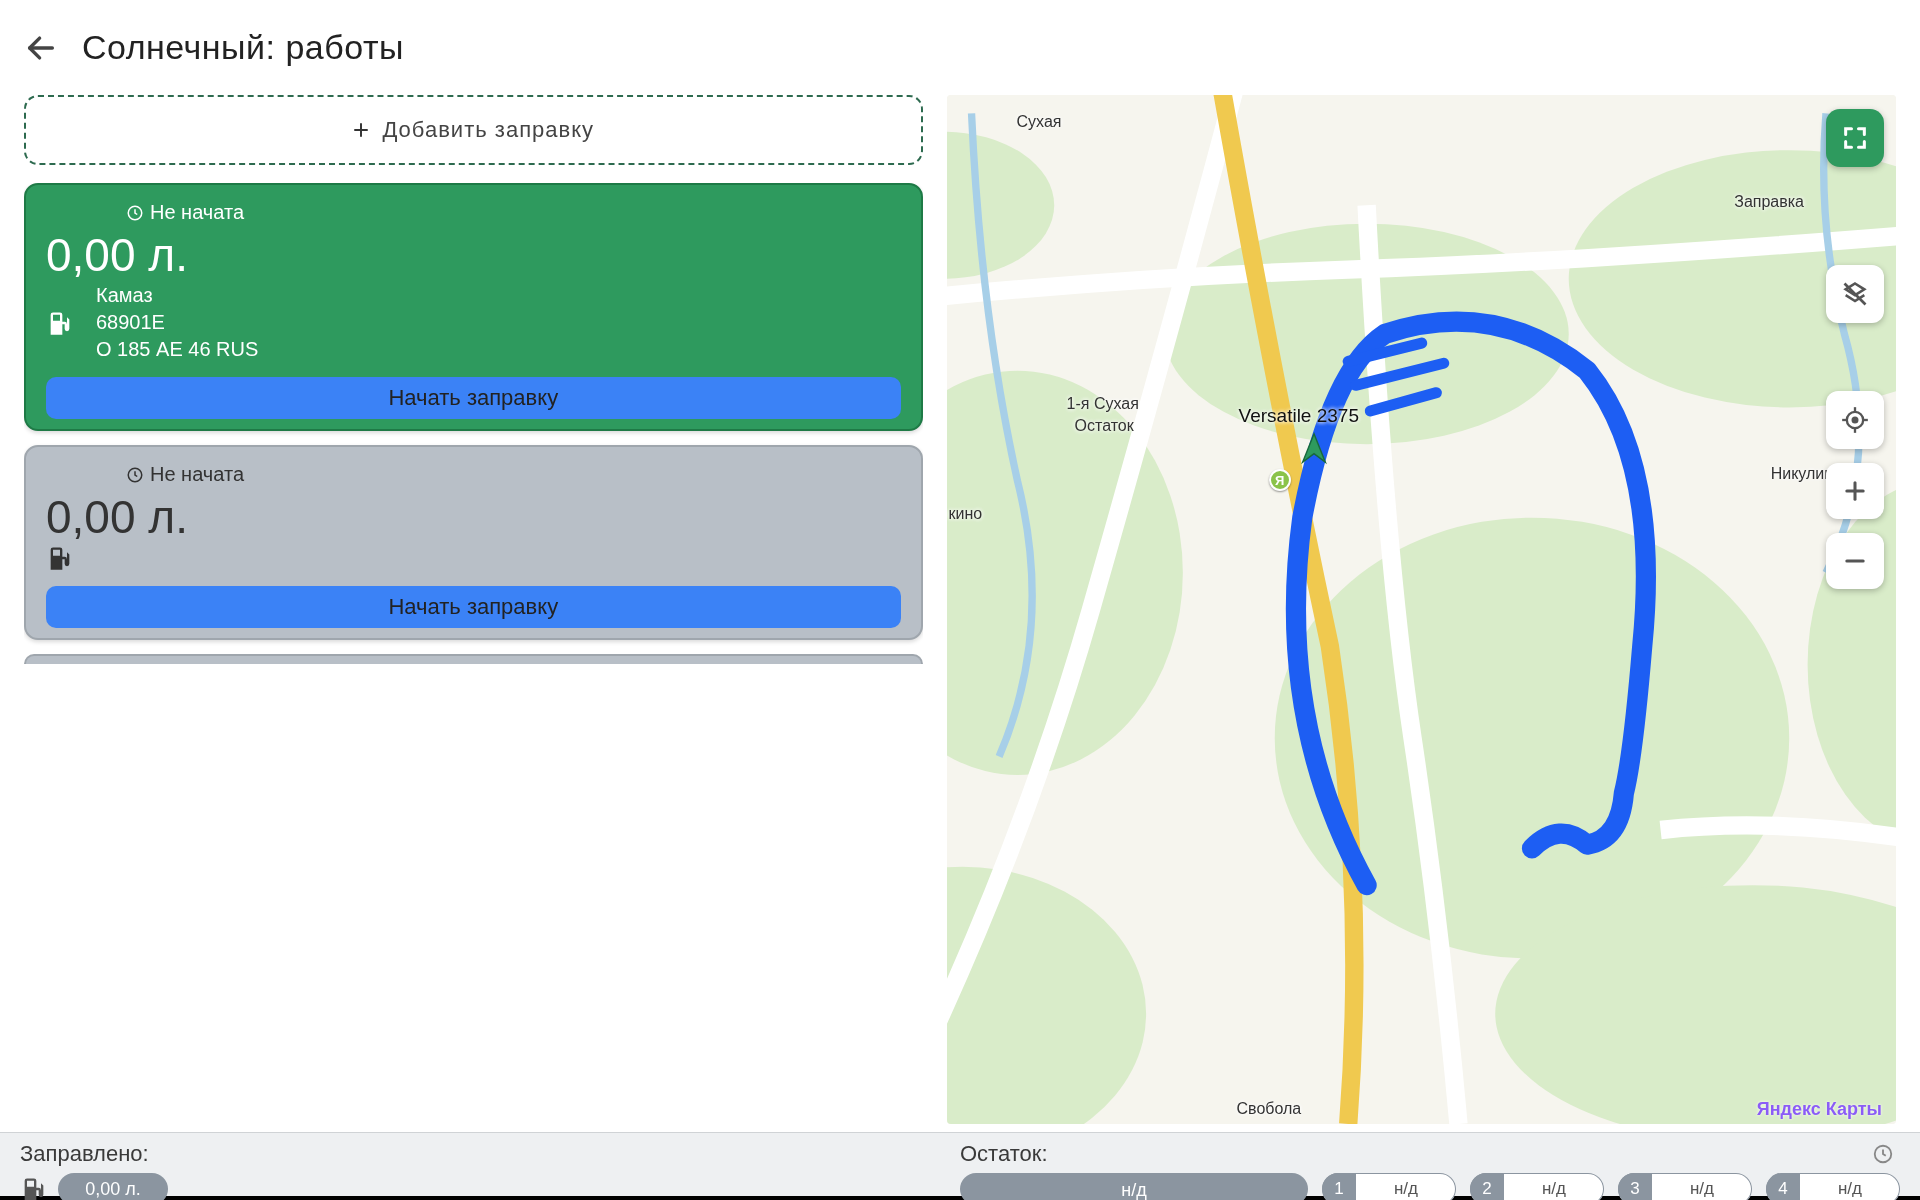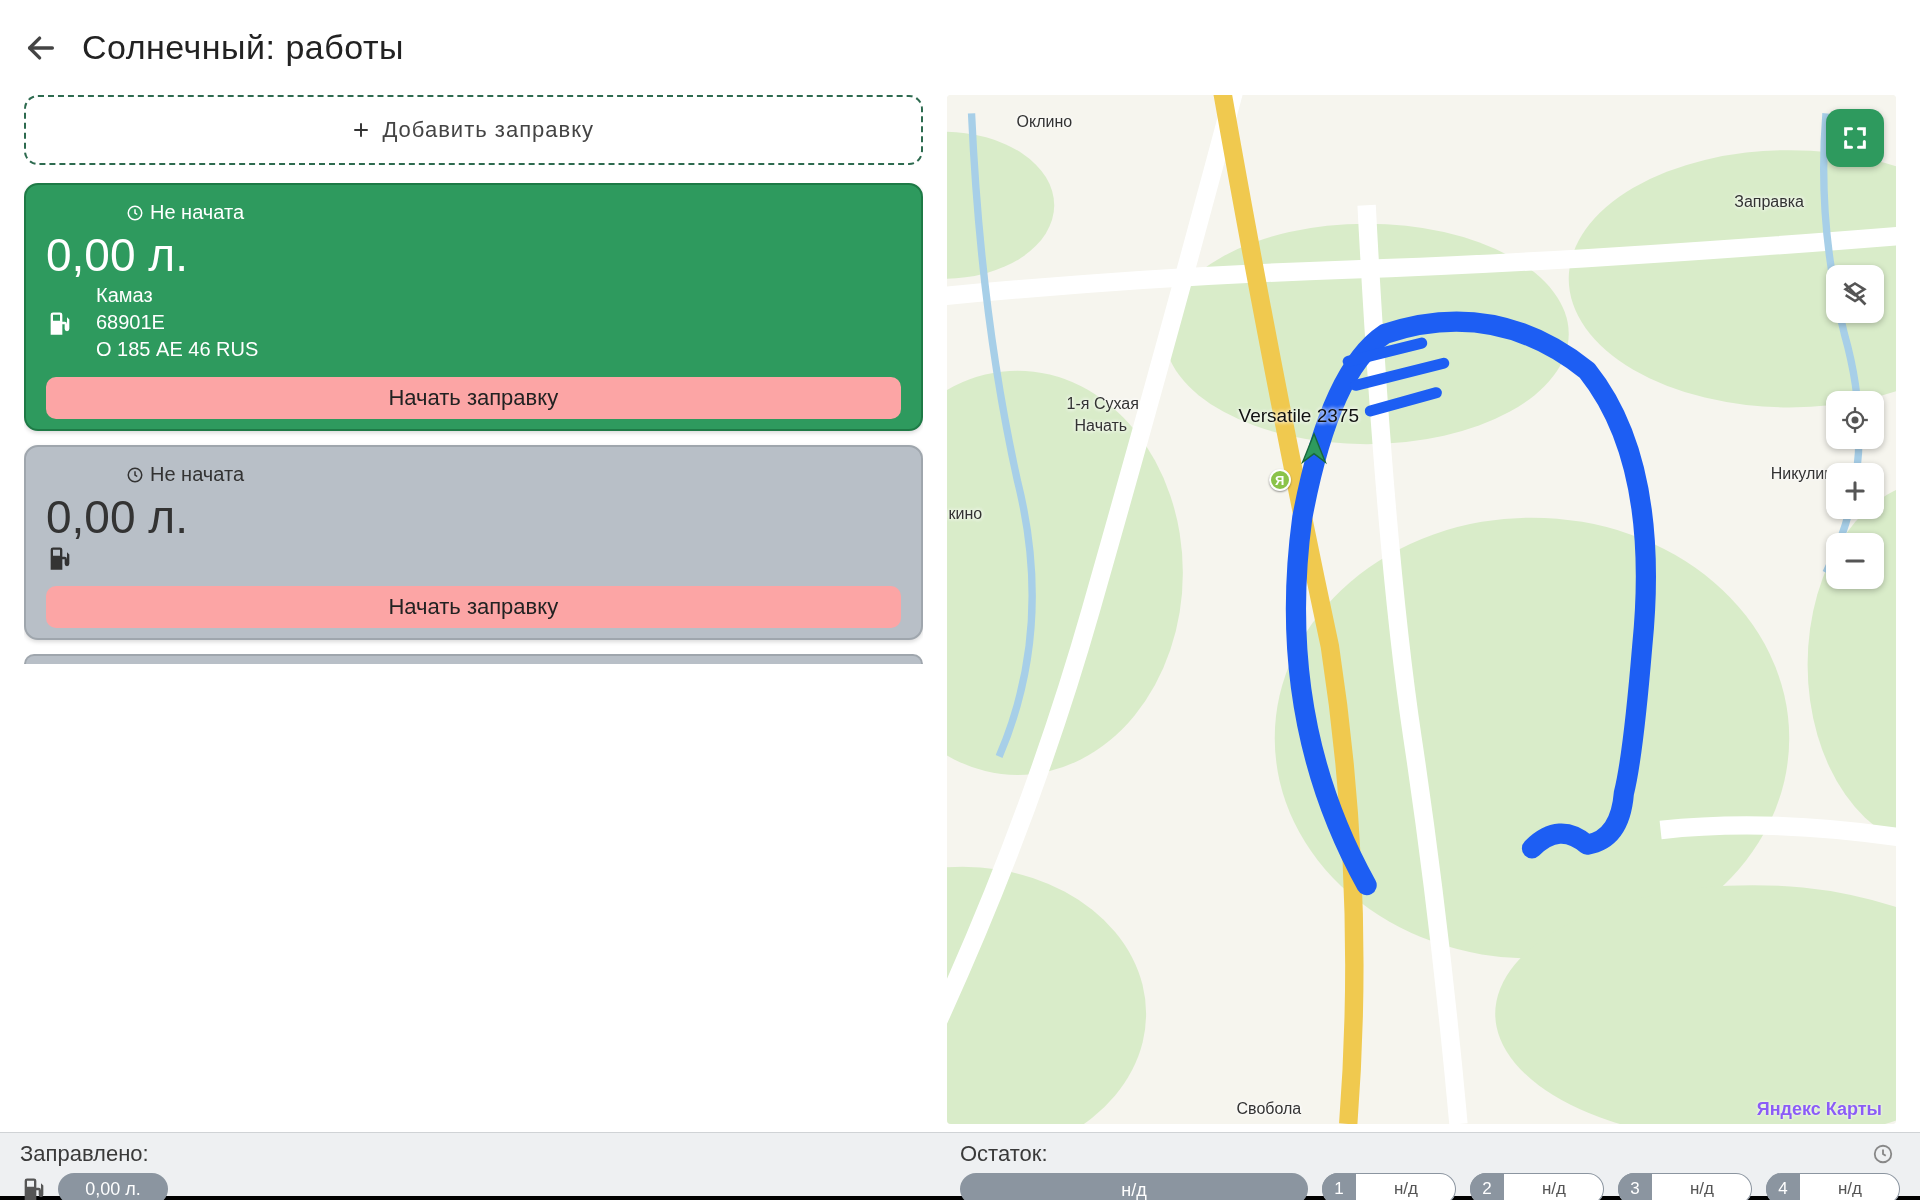--- a/index.html
+++ b/index.html
@@ -75,21 +75,21 @@
   .clock-icon { width: 18px; height: 18px; }
   .volume { font-size: 46px; font-weight: 400; }
 
   .card-right { display: flex; align-items: center; gap: 22px; }
   .pump-icon { width: 28px; height: 28px; }
   .vehicle-info { font-size: 20px; line-height: 1.35; }
 
   .start-btn {
     margin-top: 14px;
     height: 42px;
-    background: #fca5a5;
+    background: #3b82f6;
     color: #222;
     border-radius: 10px;
     display: flex;
     align-items: center;
     justify-content: center;
     font-size: 22px;
     cursor: pointer;
   }
 
   .card-peek {
@@ -307,24 +307,24 @@
 
       <path d="M310 430 Q 260 340 275 230 Q 290 150 320 130 Q 380 110 430 150 Q 470 200 460 300 Q 455 360 450 380 Q 448 405 430 408 Q 415 395 400 410" fill="none" stroke="#1d5ef3" stroke-width="11" stroke-linecap="round" stroke-linejoin="round"></path>
 
       <g stroke="#1d5ef3" stroke-width="6" stroke-linecap="round">
         <line x1="300" y1="145" x2="340" y2="135"></line>
         <line x1="304" y1="158" x2="352" y2="146"></line>
         <line x1="312" y1="172" x2="348" y2="162"></line>
       </g>
     </svg>
 
-    <div class="map-label" style="left:70px; top:18px;">Оклино</div>
+    <div class="map-label" style="left:70px; top:18px;">Сухая</div>
     <div class="map-label" style="right:92px; top:98px;">Заправка</div>
     <div class="map-label" style="left:120px; top:300px;">1-я Сухая</div>
-    <div class="map-label" style="left:128px; top:322px;">Начать</div>
+    <div class="map-label" style="left:128px; top:322px;">Остаток</div>
     <div class="map-label" style="right:54px; top:370px;">Никулино</div>
     <div class="map-label" style="left:290px; bottom:6px;">Свобола</div>
     <div class="map-label" style="left:2px; top:410px;">кино</div>
 
     <div class="vehicle-marker" style="left:292px; top:310px;">Versatile 2375</div>
     <svg class="arrow-marker" style="left:350px; top:336px;" viewBox="0 0 24 24">
         <path d="M12 2 L20 22 L12 16 L4 22 Z" fill="#2e9a5e" stroke="#18683c" stroke-width="1"></path>
       </svg>
     <div class="ya-badge" style="left:322px; top:374px;">Я</div>
 

